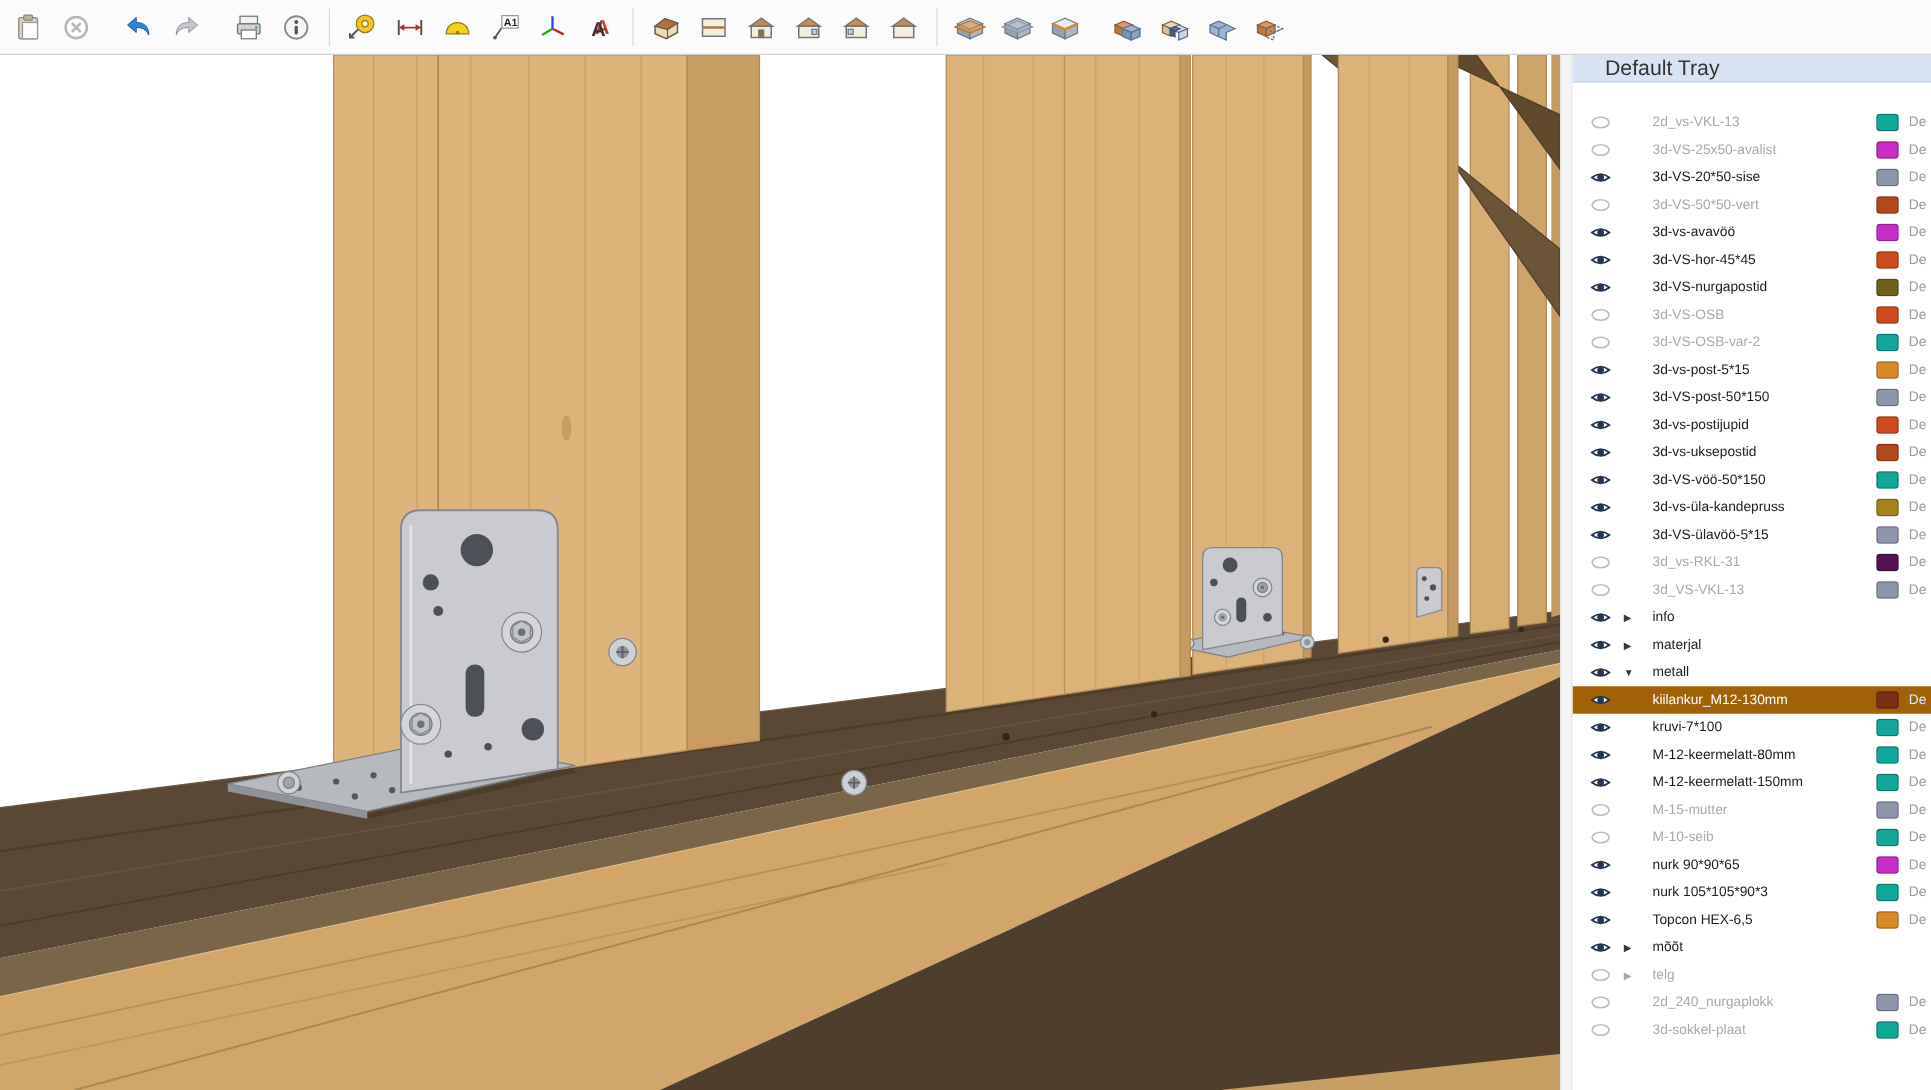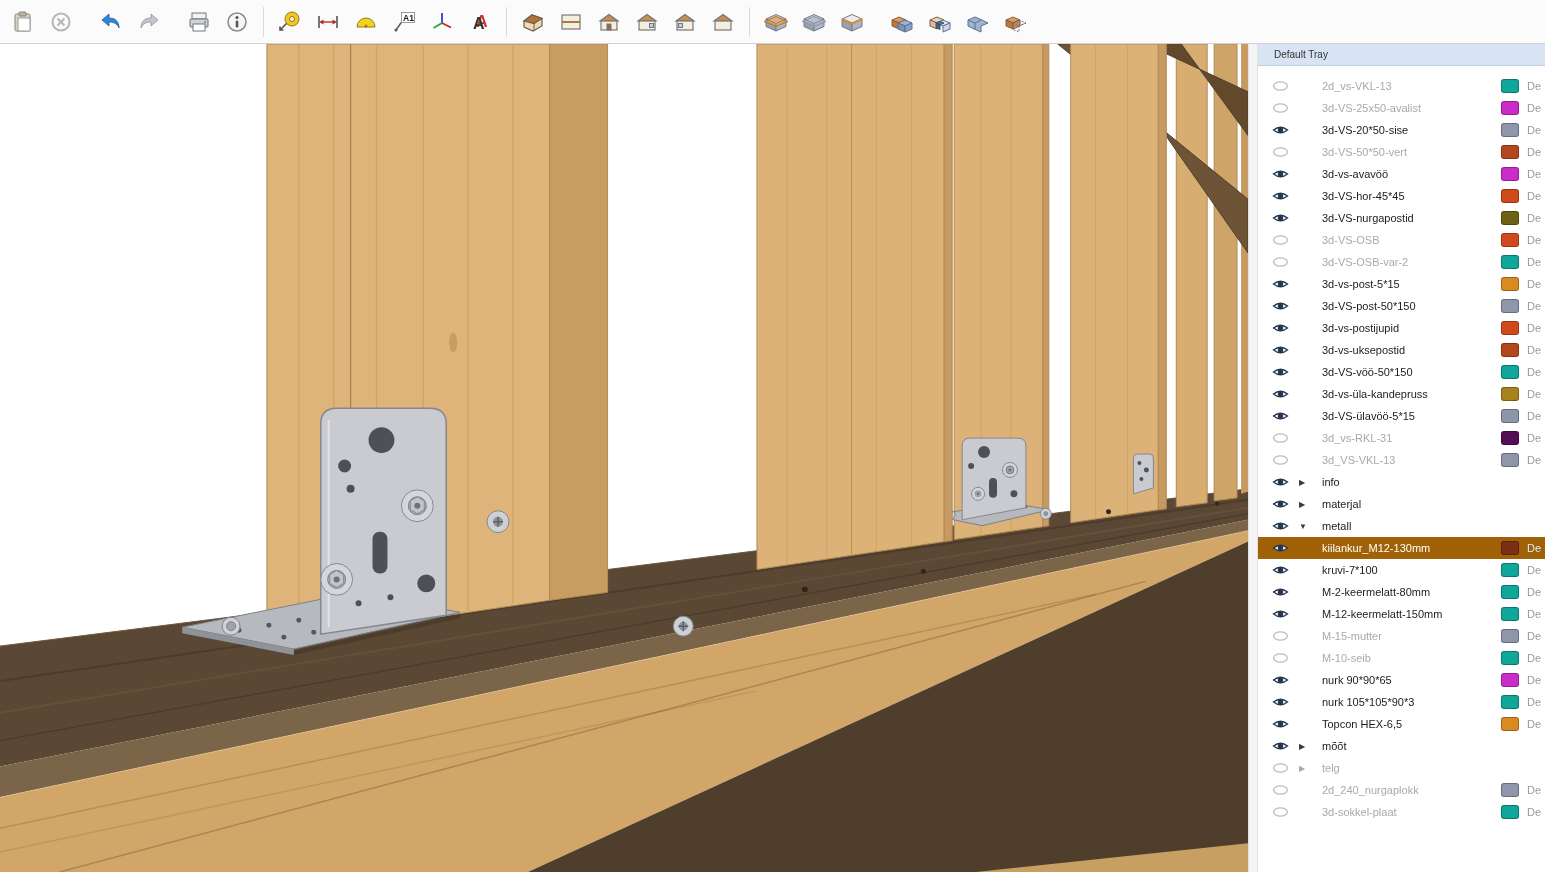--- a/index.html
+++ b/index.html
@@ -11,22 +11,22 @@
     border-bottom:1px solid #d2d2d2;display:flex;align-items:center;padding-left:4px}
   .tb-btn{width:38px;height:38px;display:flex;align-items:center;justify-content:center;border-radius:3px;flex:none}
   .tb-sep{width:1px;height:30px;background:#dadada;margin:0 7px;flex:none}
   .tb-gap{width:12px;flex:none}
   
   .viewport{position:absolute;left:0;top:44px;width:1248px;height:828px;background:#fff;overflow:hidden}
   .gutter{position:absolute;left:1248px;top:44px;width:10px;height:828px;background:#f4f4f4;border-left:1px solid #e2e2e2;border-right:1px solid #e2e2e2}
   
   .tray{position:absolute;left:1258px;top:44px;width:287px;height:828px;background:#fff;overflow:hidden}
   .tray-header{height:22px;background:#d8e4f3;border-bottom:1px solid #bccfe6;
-    display:flex;align-items:center;padding-left:16px;font-size:10px;color:#333}
-  .layers{padding-top:9px}
+    display:flex;align-items:center;padding-left:26px;font-size:17px;color:#333}
+  .layers{padding-top:21px}
   .trow{display:flex;align-items:center;height:22px;font-size:11px;color:#1c1c1c;white-space:nowrap}
   .trow.sel{background:#a16207;color:#fff}
   .trow.hid{color:#a9a9a9}
   .eye{width:18px;margin-left:14px;display:flex;align-items:center;flex:none}
   .arrow{width:20px;margin-left:9px;font-size:8px;color:#3a3a3a;flex:none}
   .trow.hid .arrow{color:#a9a9a9}
   .tname{flex:1;margin-left:3px;overflow:hidden}
   .swatch{width:18px;height:14px;border-radius:3px;border:1px solid rgba(0,0,0,.28);flex:none}
   .dashes{width:18px;margin-left:8px;color:#9a9a9a;flex:none}
   .trow.sel .dashes{color:#dceafc}
@@ -639,21 +639,21 @@
         <span class="dashes">De</span>
       </div>
       <div class="trow">
         <span class="eye">
           <svg width="17" height="12" viewBox="0 0 17 12">
             <path d="M1.5 6 Q8.5 0.5 15.5 6 Q8.5 11.5 1.5 6 Z" fill="#ffffff" stroke="#25364e" stroke-width="1.4"></path>
             <circle cx="8.5" cy="6" r="2.7" fill="#25364e"></circle>
           </svg>
         </span>
         <span class="arrow"></span>
-        <span class="tname">M-2-keermelatt-80mm</span>
+        <span class="tname">M-12-keermelatt-80mm</span>
         <span class="swatch" style="background: rgb(15, 167, 154);"></span>
         <span class="dashes">De</span>
       </div>
       <div class="trow">
         <span class="eye">
           <svg width="17" height="12" viewBox="0 0 17 12">
             <path d="M1.5 6 Q8.5 0.5 15.5 6 Q8.5 11.5 1.5 6 Z" fill="#ffffff" stroke="#25364e" stroke-width="1.4"></path>
             <circle cx="8.5" cy="6" r="2.7" fill="#25364e"></circle>
           </svg>
         </span>

